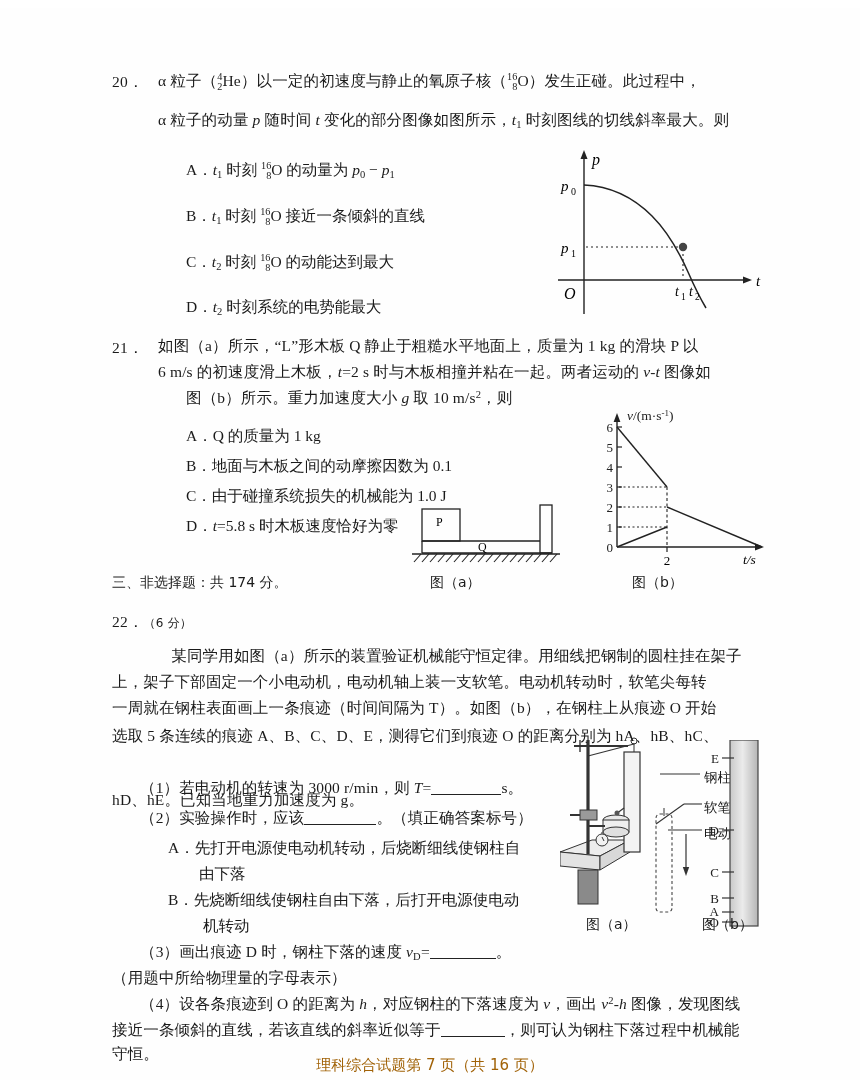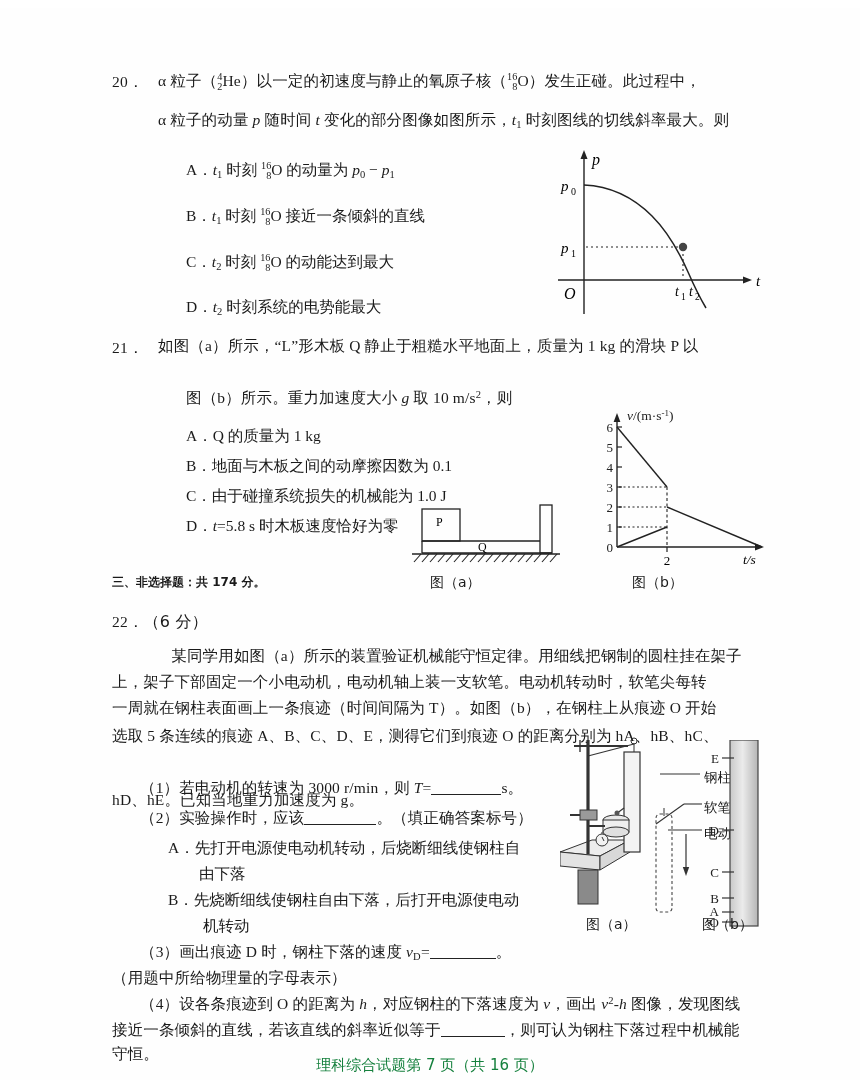--- a/index.html
+++ b/index.html
@@ -29,21 +29,21 @@
     position: absolute;
     font-size: 15.5px;
     letter-spacing: 0.2px;
   }
   .line {
     font-size: 15.5px;
     line-height: 1.0;
     white-space: nowrap;
     letter-spacing: 0.15px;
   }
-  .cn { font-family: "DejaVu Sans", "Liberation Sans", sans-serif; font-size: 16px; }
+  .cn { font-family: "DejaVu Sans", "Liberation Sans", sans-serif; font-size: 12px; }
   .opt {
     font-size: 15.5px;
     white-space: nowrap;
   }
   sub { font-size: 0.68em; vertical-align: -0.28em; }
   sup { font-size: 0.68em; vertical-align: 0.5em; }
   i.v { font-style: italic; }
   .isoT {
     display: inline-block;
     vertical-align: middle;
@@ -66,27 +66,27 @@
     font-family: "DejaVu Sans", "Liberation Sans", sans-serif;
     font-size: 14px;
     white-space: nowrap;
   }
   .footer {
     position: absolute;
     width: 860px;
     text-align: center;
     font-family: "DejaVu Sans", "Liberation Sans", sans-serif;
     font-size: 15px;
-    color: #15803d;
+    color: #a16207;
   }
   .sec-head {
     position: absolute;
     font-family: "DejaVu Sans", "Liberation Sans", sans-serif;
-    font-size: 12px;
-    font-weight: bold;
+    font-size: 14px;
+    font-weight: normal;
     white-space: nowrap;
   }
 </style>
 </head>
 <body>
 
 <div class="page">
 
   <div class="q-num" style="left:112px; top:64px;">20．</div>
 
@@ -141,20 +141,23 @@
       <text x="153" y="154" font-family="Liberation Serif, serif" font-size="9.5">1</text>
       <text x="161" y="150" font-family="Liberation Serif, serif" font-style="italic" font-size="14">t</text>
       <text x="167" y="154" font-family="Liberation Serif, serif" font-size="9.5">2</text>
     </svg>
   </div>
 
   <div class="q-num" style="left:112px; top:330px;">21．</div>
 
   <div class="blk line" style="left:158px; top:330px;">如图（a）所示，“L”形木板 Q 静止于粗糙水平地面上，质量为 1 kg 的滑块 P 以</div>
 
+  <div class="blk line" style="left:158px; top:356px;">
+    <span>6 m/s 的初速度滑上木板，</span><i class="v">t</i><span>=2 s 时与木板相撞并粘在一起。两者运动的 </span><i class="v">v-t</i><span> 图像如</span>
+  </div>
 
   <div class="blk line" style="left:186px; top:382px;">
     <span>图（b）所示。重力加速度大小 </span><i class="v">g</i><span> 取 10 m/s</span><sup>2</sup><span>，则</span>
   </div>
 
   <div class="blk opt" style="left:186px; top:418px;">A．Q 的质量为 1 kg</div>
   <div class="blk opt" style="left:186px; top:448px;">B．地面与木板之间的动摩擦因数为 0.1</div>
   <div class="blk opt" style="left:186px; top:478px;">C．由于碰撞系统损失的机械能为 1.0 J</div>
   <div class="blk opt" style="left:186px; top:508px;">
     <span>D．</span><i class="v">t</i><span>=5.8 s 时木板速度恰好为零</span>

